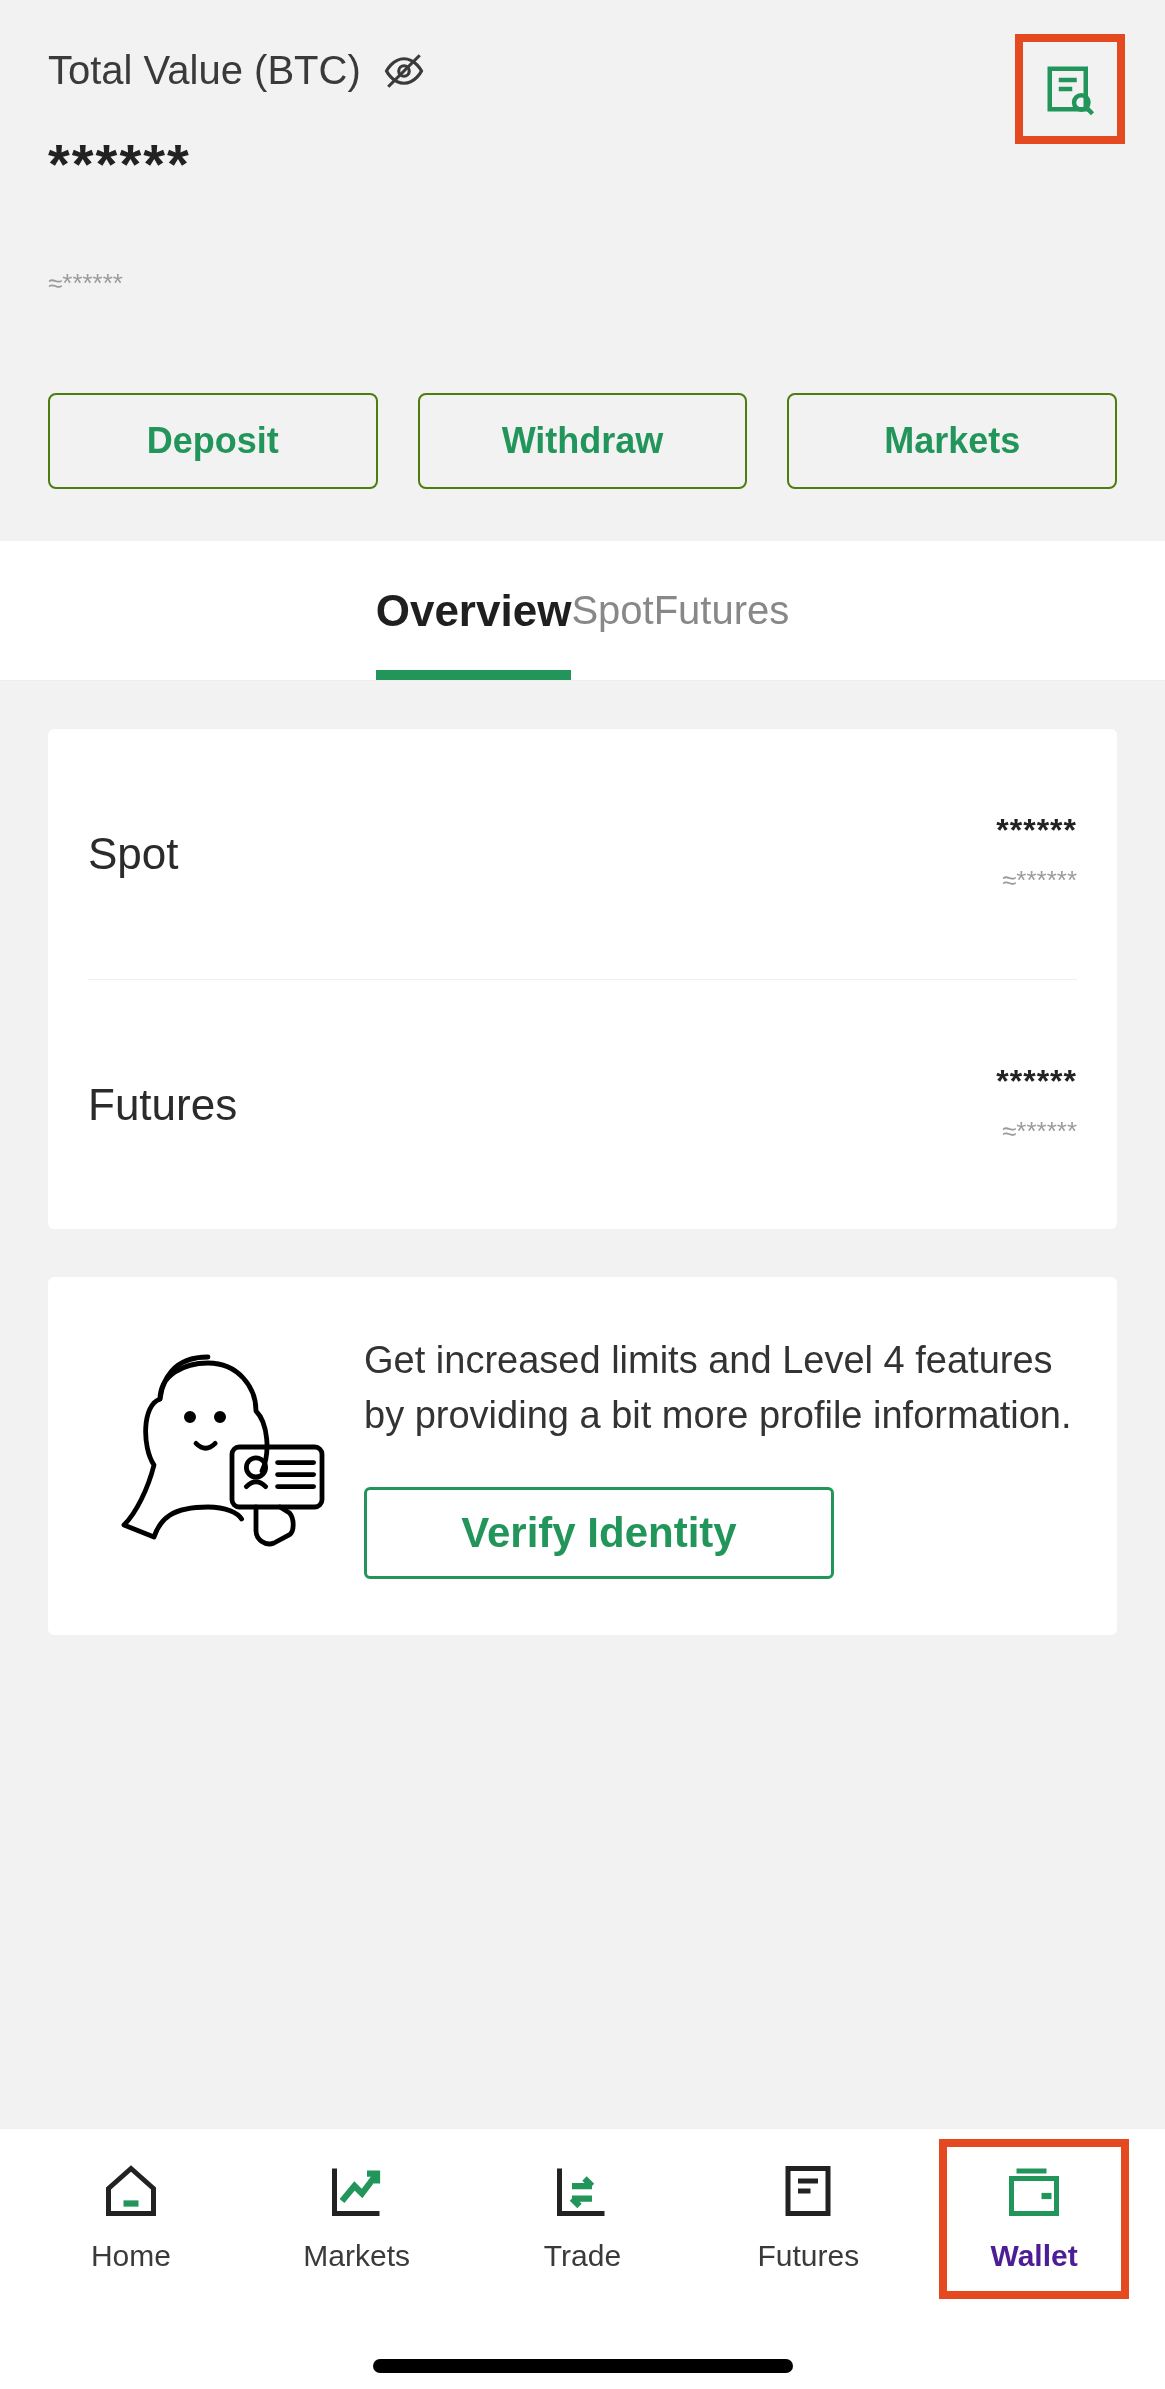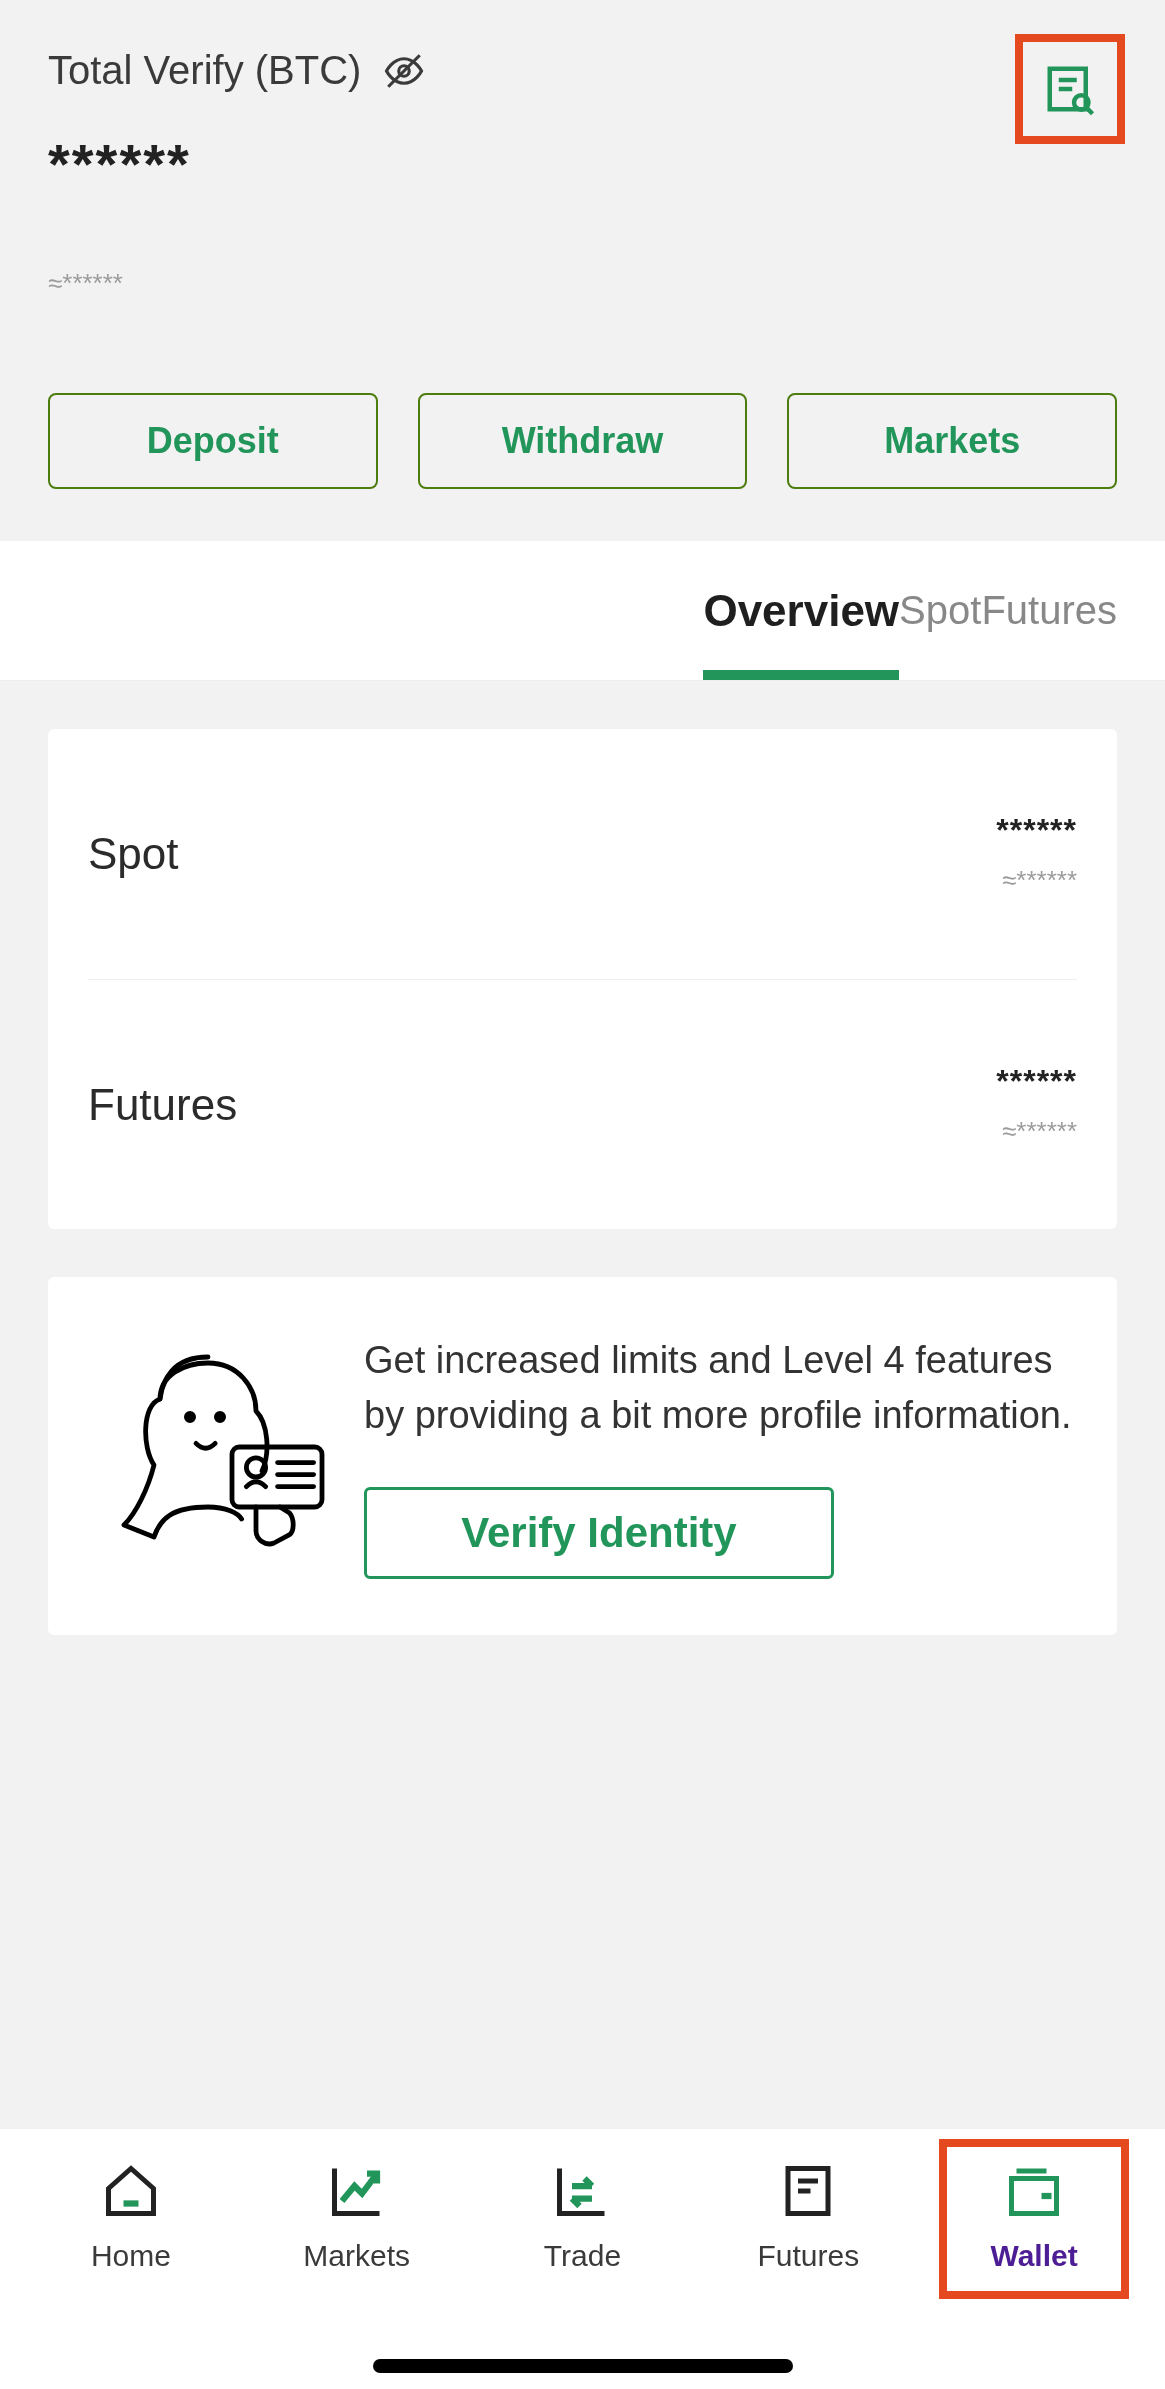--- a/index.html
+++ b/index.html
@@ -15,21 +15,21 @@
   .doc-search-btn svg { width: 54px; height: 54px; }
 
   .total-value { font-size: 56px; font-weight: 700; letter-spacing: 2px; margin-top: 38px; color:#222; }
   .approx-value { font-size: 26px; color: #9c9c9c; margin-top: 72px; }
 
   
   .actions { display: flex; gap: 40px; padding: 0 48px; margin-top: 62px; }
   .action-btn { flex: 1; height: 96px; border: 2px solid #4d7c0f; background: transparent; border-radius: 8px; color: #22965a; font-size: 36px; font-weight: 600; display:flex; align-items:center; justify-content:center; cursor:pointer; }
 
   
-  .tabs { margin-top: 52px; background: #fff; display: flex; align-items: center; justify-content: flex-end; padding: 0 48px; height: 140px; border-bottom: 1px solid #eee; }
+  .tabs { margin-top: 52px; background: #fff; display: flex; align-items: center; justify-content: center; padding: 0 48px; height: 140px; border-bottom: 1px solid #eee; }
   .tab { font-size: 40px; color: #888; position: relative; height:100%; display:flex; align-items:center; cursor:pointer; }
   .tab.active { color: #1f1f1f; font-weight: 700; font-size: 44px; }
   .tab.active::after { content:""; position:absolute; left:0; right:0; bottom:0; height:10px; background:#22965a; }
 
   
   .overview-card { margin: 48px 48px 0 48px; background: #fff; border-radius: 6px; padding: 0 40px; }
   .balance-row { display:flex; align-items:center; justify-content:space-between; height: 250px; }
   .balance-row + .balance-row { border-top: 1px solid #eee; }
   .balance-label { font-size: 44px; color: #2b2b2b; }
   .balance-values { text-align: right; }
@@ -56,21 +56,21 @@
 
   .spacer { flex:1; }
 </style>
 </head>
 <body>
 
 <div class="page">
 
   <div class="header">
     <div class="total-row">
-      <span class="total-label">Total Verify (BTC)</span>
+      <span class="total-label">Total Value (BTC)</span>
       <span class="eye-icon">
         <svg viewBox="0 0 24 24" fill="none" stroke="#3a3a3a" stroke-width="1.8">
           <path d="M2 12s3.5-7 10-7 10 7 10 7-3.5 7-10 7S2 12 2 12z"></path>
           <circle cx="12" cy="12" r="3"></circle>
           <line x1="3" y1="21" x2="21" y2="3"></line>
         </svg>
       </span>
     </div>
 
     <button class="doc-search-btn">

